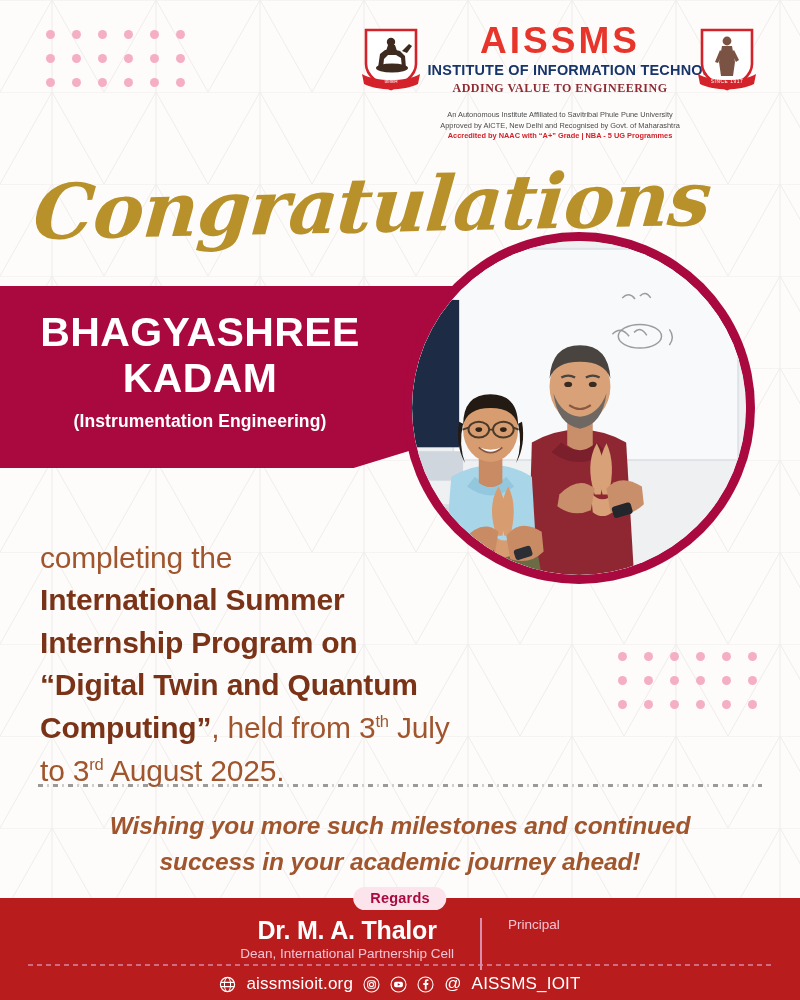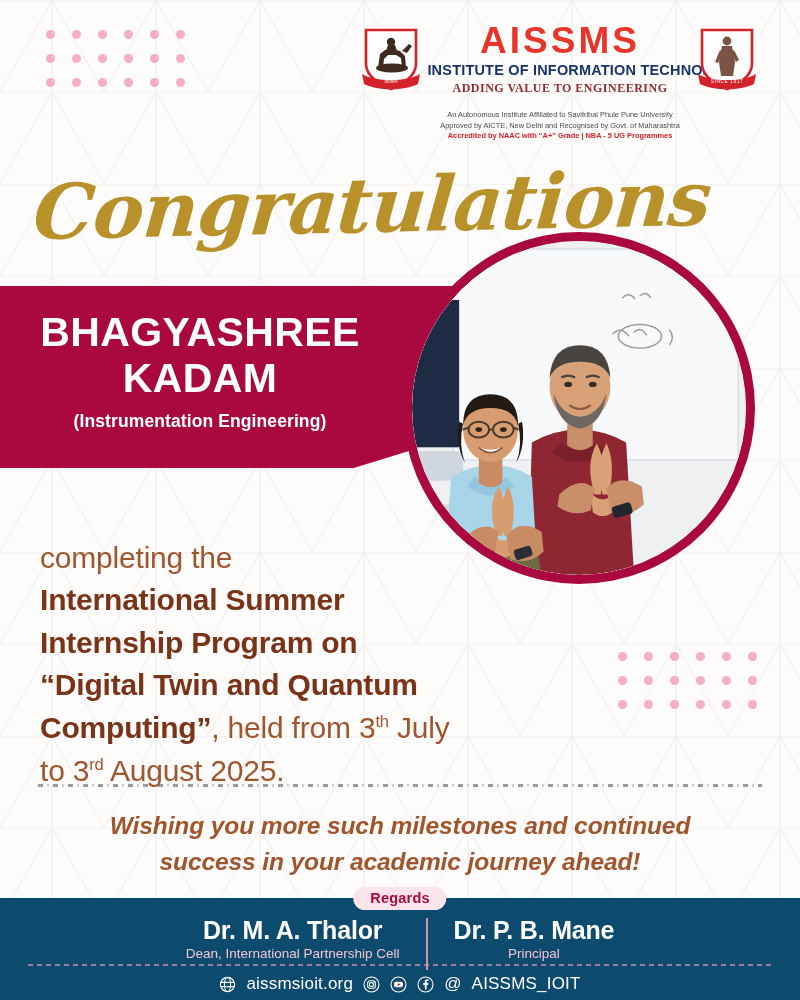--- a/index.html
+++ b/index.html
@@ -133,21 +133,21 @@
   #wish {
     position:absolute; left:60px; width:680px; top:808px;
     text-align:center; font-style:italic; font-weight:bold;
     font-size:24.5px; line-height:1.46; color:#a0552d;
     letter-spacing:-.1px;
   }
 
   
   #footer {
     position:absolute; left:0; right:0; top:898px; bottom:0;
-    background:#0c4a6e;
+    background:#b91c1c;
   }
   #regards {
     position:absolute; left:50%; top:-11px; transform:translateX(-50%);
     background:#fce4ec; color:#a9093f;
     font-size:14.5px; font-weight:bold;
     padding:3px 17px 4px; border-radius:13px;
     letter-spacing:.2px; white-space:nowrap;
   }
   #signatories {
     position:absolute; left:0; right:0; top:18px;
@@ -401,21 +401,20 @@
   <div id="footer">
     <div id="regards">Regards</div>
 
     <div id="signatories">
       <div class="sig">
         <div class="sig-name">Dr. M. A. Thalor</div>
         <div class="sig-role">Dean, International Partnership Cell</div>
       </div>
       <div id="sig-divider"></div>
       <div class="sig">
-        <div class="sig-name">Dr. P. B. Mane</div>
         <div class="sig-role">Principal</div>
       </div>
     </div>
 
     <div id="footdash"></div>
 
     <div id="social">
       <svg class="sicon" viewBox="0 0 24 24">
         <circle cx="12" cy="12" r="10" fill="none" stroke="#fff" stroke-width="1.7"></circle>
         <ellipse cx="12" cy="12" rx="4.3" ry="10" fill="none" stroke="#fff" stroke-width="1.5"></ellipse>

